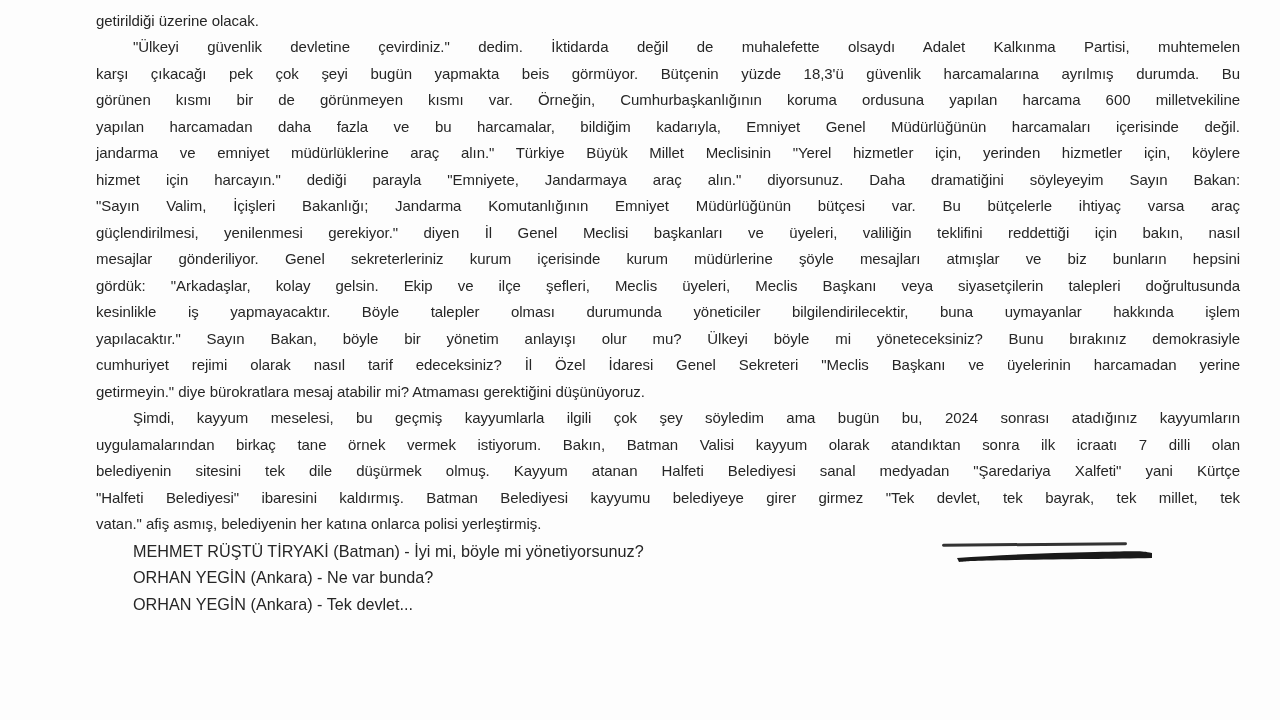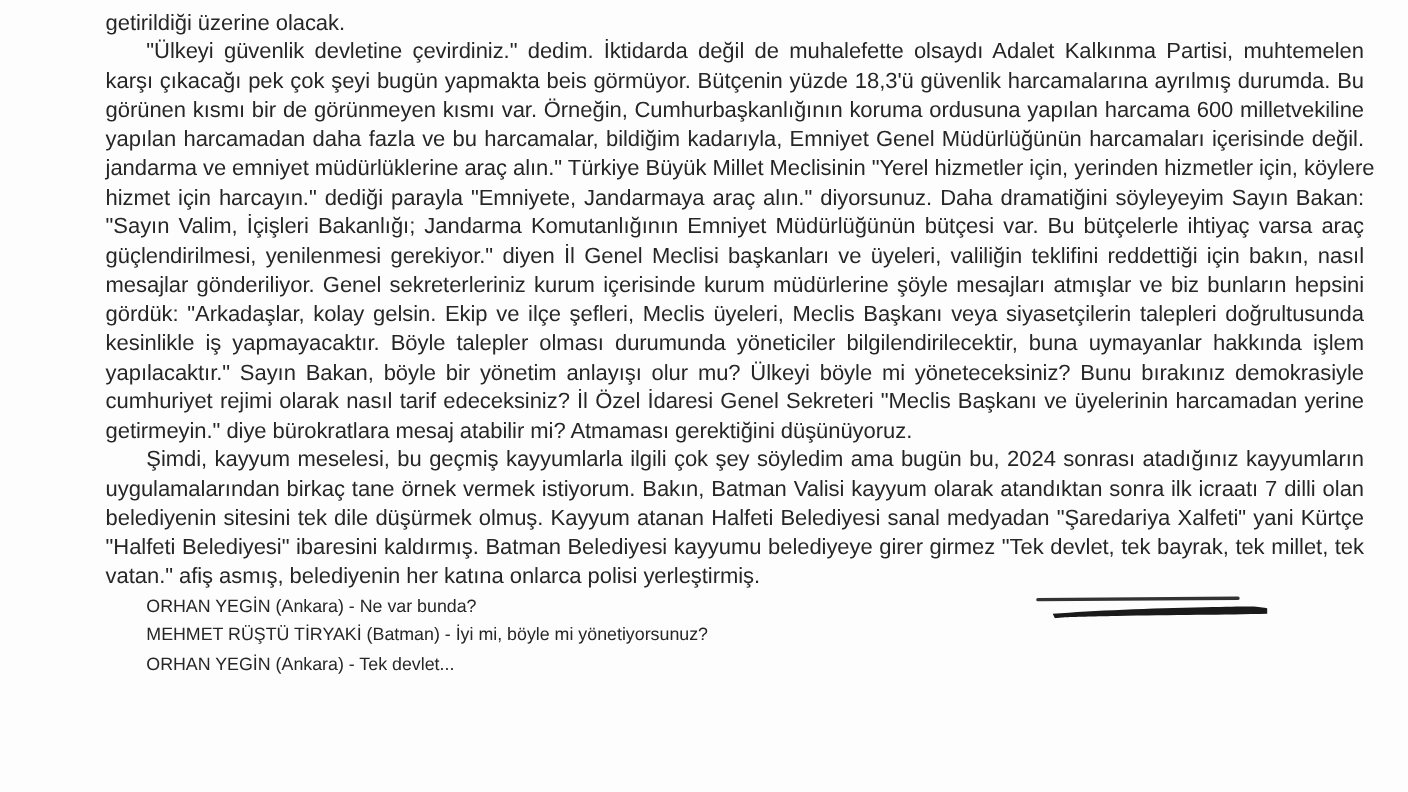--- a/index.html
+++ b/index.html
@@ -12,21 +12,21 @@
   }
   .page {
     position: absolute; left: 96px; top: -19px; width: 1144px;
   }
   .faded-line {
     height: 26.5px; line-height: 26.5px; font-size: 16.2px;
     color: #cfcfcf; white-space: nowrap; overflow: hidden;
     filter: blur(0.6px);
   }
   .line {
-    height: 26.5px; line-height: 26.5px; font-size: 20px;
+    height: 26.5px; line-height: 26.5px; font-size: 15px;
     white-space: nowrap; text-align: justify; text-align-last: justify;
     letter-spacing: -0.05px;
   }
   .line.last { text-align-last: left; }
   .line.indent { padding-left: 37px; }
   .speaker {
     height: 26.5px; line-height: 26.5px; font-size: 16.2px;
     padding-left: 37px; white-space: nowrap; text-align-last: left;
   }
   .scribble {
@@ -57,21 +57,21 @@
   <div class="line">kesinlikle iş yapmayacaktır. Böyle talepler olması durumunda yöneticiler bilgilendirilecektir, buna uymayanlar hakkında işlem</div>
   <div class="line">yapılacaktır." Sayın Bakan, böyle bir yönetim anlayışı olur mu? Ülkeyi böyle mi yöneteceksiniz? Bunu bırakınız demokrasiyle</div>
   <div class="line">cumhuriyet rejimi olarak nasıl tarif edeceksiniz? İl Özel İdaresi Genel Sekreteri "Meclis Başkanı ve üyelerinin harcamadan yerine</div>
   <div class="line last">getirmeyin." diye bürokratlara mesaj atabilir mi? Atmaması gerektiğini düşünüyoruz.</div>
   <div class="line indent">Şimdi, kayyum meselesi, bu geçmiş kayyumlarla ilgili çok şey söyledim ama bugün bu, 2024 sonrası atadığınız kayyumların</div>
   <div class="line">uygulamalarından birkaç tane örnek vermek istiyorum. Bakın, Batman Valisi kayyum olarak atandıktan sonra ilk icraatı 7 dilli olan</div>
   <div class="line">belediyenin sitesini tek dile düşürmek olmuş. Kayyum atanan Halfeti Belediyesi sanal medyadan "Şaredariya Xalfeti" yani Kürtçe</div>
   <div class="line">"Halfeti Belediyesi" ibaresini kaldırmış. Batman Belediyesi kayyumu belediyeye girer girmez "Tek devlet, tek bayrak, tek millet, tek</div>
   <div class="line last">vatan." afiş asmış, belediyenin her katına onlarca polisi yerleştirmiş.</div>
 
+  <div class="speaker">MEHMET RÜŞTÜ TİRYAKİ (Batman) - İyi mi, böyle mi yönetiyorsunuz?</div>
   <div class="speaker">ORHAN YEGİN (Ankara) - Ne var bunda?</div>
-  <div class="speaker">MEHMET RÜŞTÜ TİRYAKİ (Batman) - İyi mi, böyle mi yönetiyorsunuz?</div>
   <div class="speaker">ORHAN YEGİN (Ankara) - Tek devlet...</div>
 </div>
 
 <div class="underline-mark"></div>
 <svg class="scribble" viewBox="0 0 200 14" preserveAspectRatio="none">
   <path d="M2 9 C 40 6, 90 4, 140 3 S 185 2, 197 4 L 197 9 C 160 10, 110 10, 60 11 S 15 12, 4 13 Z" fill="#1a1a1a"></path>
 </svg>
 
 </body></html>

